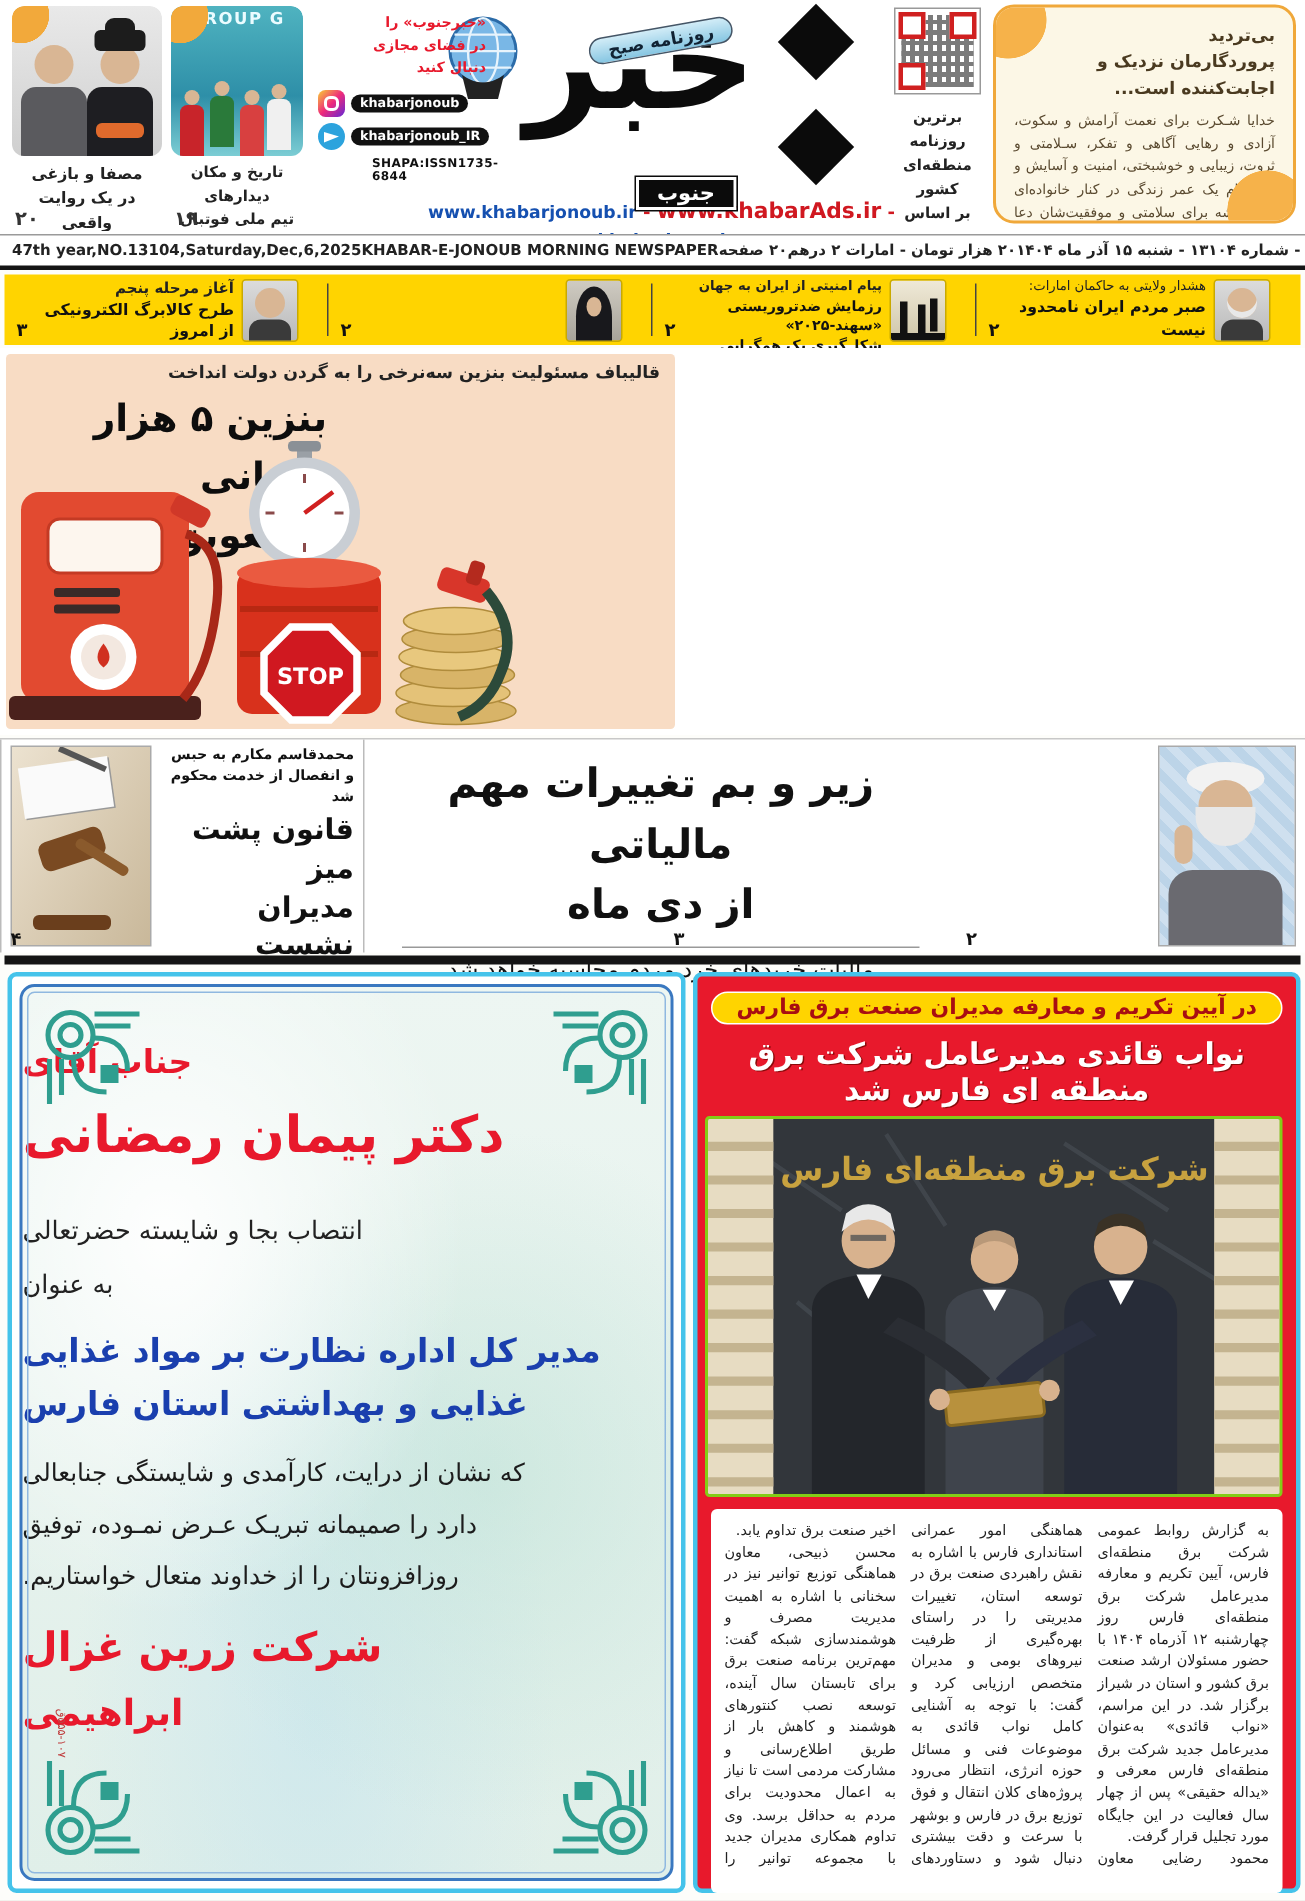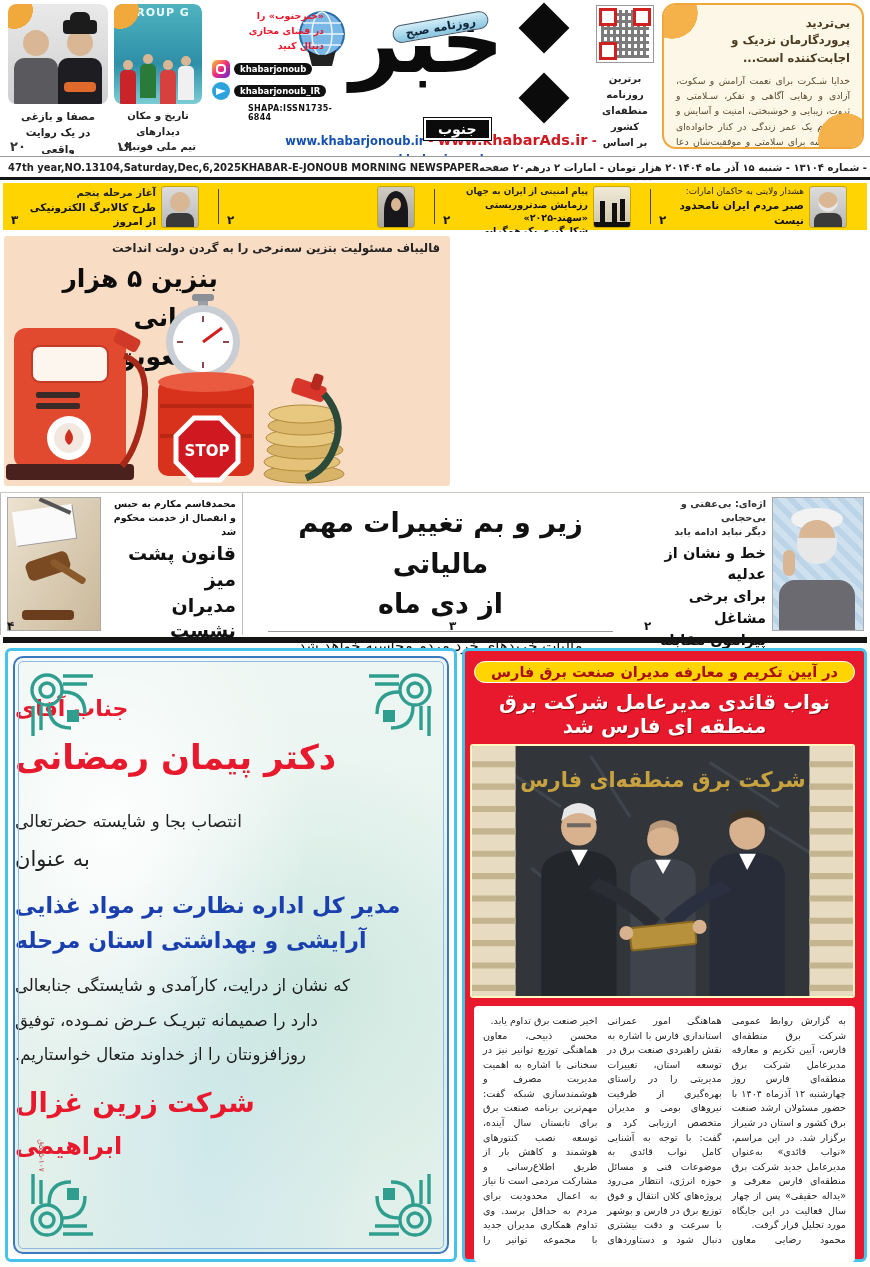--- a/index.html
+++ b/index.html
@@ -174,35 +174,35 @@
         radial-gradient(ellipse at 45% 82%,rgba(196,228,238,.6),transparent 48%),
         linear-gradient(#edf6f2,#e0efe9);}
   .orn{position:absolute;width:76px;height:76px;}
   .orn.tl{left:8px;top:8px;}
   .orn.tr{right:8px;top:8px;transform:scaleX(-1);}
   .orn.bl{left:8px;bottom:8px;transform:scaleY(-1);}
   .orn.br{right:8px;bottom:8px;transform:scale(-1,-1);}
   .ad-l1{margin-top:38px;font-size:22px;font-weight:900;color:#e8192c;}
   .ad-name{font-size:34px;font-weight:900;color:#e8192c;margin-top:16px;}
   .ad-l2{font-size:17px;margin-top:34px;color:#222;}
-  .ad-l3{font-size:21px;margin-top:16px;color:#222;}
+  .ad-l3{font-size:17px;margin-top:16px;color:#222;}
   .ad-t1{font-size:22px;font-weight:900;color:#1a3fae;margin-top:22px;}
   .ad-t2{font-size:22px;font-weight:900;color:#1a3fae;margin-top:10px;}
   .ad-body{font-size:16.5px;color:#1c1c1c;margin-top:16px;line-height:2.1;font-weight:500;}
   .ad-s1{font-size:27px;font-weight:900;color:#e8192c;margin-top:14px;}
   .ad-s2{font-size:24px;font-weight:900;color:#e8192c;margin-top:14px;}
   .ad-code{position:absolute;left:10px;bottom:92px;font-size:7.5px;color:#c04040;transform:rotate(90deg);}
 
   
   .electric{position:absolute;left:462px;top:648px;width:405px;height:614px;border:3px solid #45c3ea;border-radius:6px;
       background:#e8192c;padding:7px 9px;box-sizing:border-box;}
   .pill{display:block;width:fit-content;margin:3px auto;background:#ffd400;border:1px solid #fff;border-radius:15px;
       padding:2px 16px;font-size:14.5px;font-weight:900;color:#a80e12;}
   .el-head{color:#fff;font-size:20px;font-weight:900;text-align:center;margin:7px 0 6px;text-shadow:1px 1px 0 #8a0a0a;}
-  .el-photo{width:100%;height:250px;border:2px solid #fef9c3;border-radius:3px;overflow:hidden;background:#fef9c3;}
+  .el-photo{width:100%;height:250px;border:2px solid #84cc16;border-radius:3px;overflow:hidden;background:#fef9c3;}
   .el-text{background:#fff;border-radius:4px;margin-top:8px;padding:8px 9px;height:256px;box-sizing:border-box;
       column-count:3;column-gap:10px;direction:rtl;text-align:justify;font-size:9.6px;line-height:1.52;color:#222;overflow:hidden;}
 </style>
 </head>
 <body>
 
 <div class="page">
 
   <div class="header">
 
@@ -413,28 +413,20 @@
   <div class="midrow">
 
     <div class="mcell mc-jud">
       <div class="jud-photo">
         <div class="turban"></div>
           <div class="face"></div>
           <div class="beard"></div>
           <div class="robe"></div>
           <div class="hand"></div>
       </div>
-      <div class="jud-txt">
-        <div class="jud-kick ml">اژه‌ای: بی‌عفتی و بی‌حجابی
-دیگر نباید ادامه یابد</div>
-        <div class="jud-title ml">خط و نشان از عدلیه
-برای برخی مشاغل
-پیرامون مقابله قانونی
-با بی‌حجابی</div>
-      </div>
       <div class="m-pg">۲</div>
     </div>
 
     <div class="mcell mc-tax">
       <div class="tax-title ml">زیر و بم تغییرات مهم مالیاتی
 از دی ماه</div>
       <div class="tax-sub">مالیات خریدهای خرد مردم محاسبه خواهد شد</div>
       <div class="m-pg" style="left:auto;right:46%;">۳</div>
     </div>
 
@@ -498,21 +490,21 @@
           <path d="M40 26 q22 0 22 22 M26 40 q0 22 22 22"></path>
           <rect x="44" y="44" width="12" height="12" fill="#2f9e8f" stroke="none"></rect>
         </g>
       </svg>
 
       <div class="ad-l1">جناب آقای</div>
       <div class="ad-name">دکتر پیمان رمضانی</div>
       <div class="ad-l2">انتصاب بجا و شایسته حضرتعالی</div>
       <div class="ad-l3">به عنوان</div>
       <div class="ad-t1">مدیر کل اداره نظارت بر مواد غذایی</div>
-      <div class="ad-t2">آرایشی و بهداشتی استان مرحله</div>
+      <div class="ad-t2">غذایی و بهداشتی استان فارس</div>
       <div class="ad-body ml">که نشان از درایت، کارآمدی و شایستگی جنابعالی
 دارد را صمیمانه تبریـک عـرض نمـوده، توفیق
 روزافزونتان را از خداوند متعال خواستاریم.</div>
       <div class="ad-s1">شرکت زرین غزال</div>
       <div class="ad-s2">ابراهیمی</div>
       <div class="ad-code">۵۵۵-۱۰۷ق</div>
     </div>
   </div>
 
   <div class="electric">

